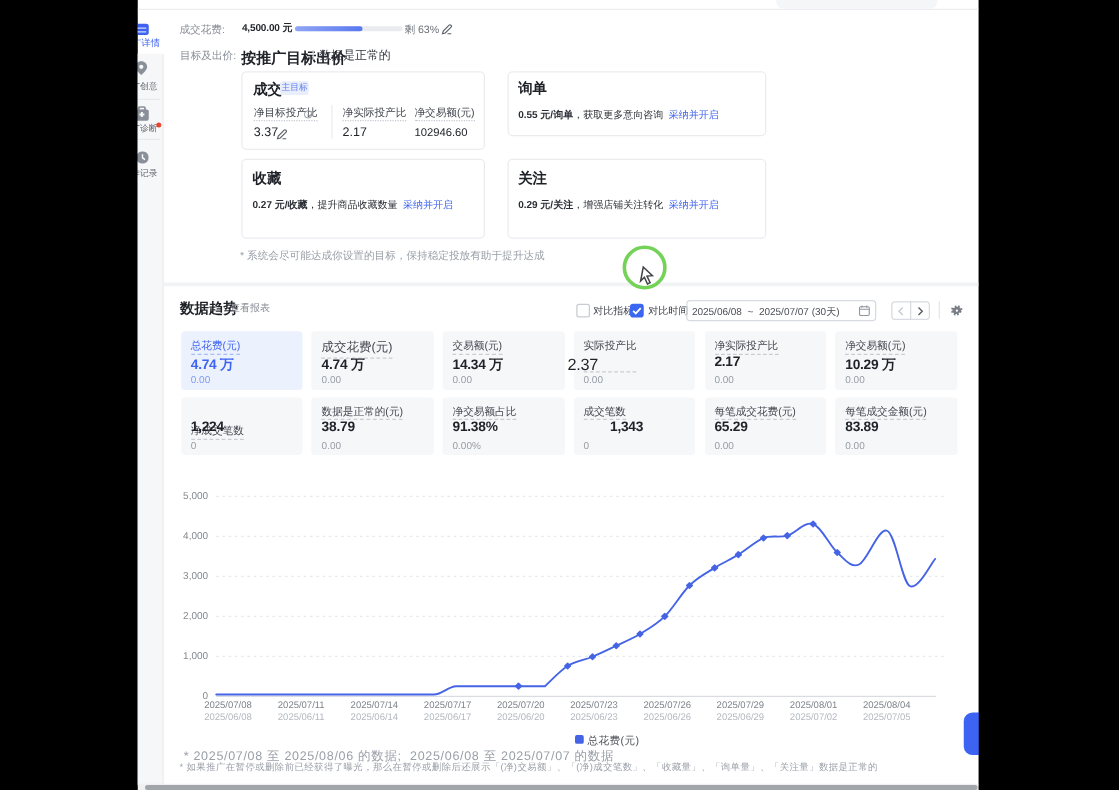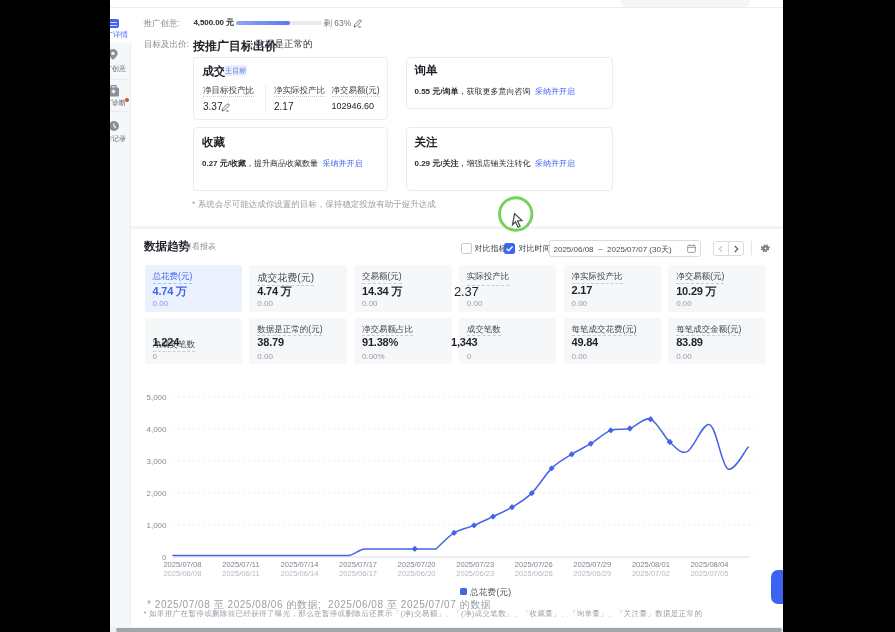--- a/index.html
+++ b/index.html
@@ -30,21 +30,21 @@
   </svg>
 <div class="abs" style="left:91px;top:97.5px;width:42px;text-align:center;font-size:7px;color:#62666e">推广诊断</div>
 <div class="abs" style="left:124.5px;top:97.5px;width:4.5px;height:4.5px;border-radius:50%;background:#e8442e"></div>
 <div class="abs" style="left:110px;top:111px;width:18px;height:1px;background:#e8e9ec"></div>
 <svg class="abs" style="left:109px;top:121px" width="10" height="10" viewBox="0 0 10 10">
     <circle cx="5" cy="5" r="5" fill="#8a9099"></circle>
     <path d="M5 2.4 V5.3 L7 6.7" stroke="#fff" stroke-width="1.1" fill="none"></path>
   </svg>
 <div class="abs" style="left:91px;top:133.5px;width:42px;text-align:center;font-size:7px;color:#62666e">操作记录</div>
 
-<div class="abs" style="left:143.5px;top:17.5px;font-size:8.5px;color:#878c95">推广创意:</div>
+<div class="abs" style="left:143.5px;top:17.5px;font-size:8.5px;color:#878c95">成交花费:</div>
 <div class="abs" style="left:193.5px;top:17px;font-size:8px;font-weight:700;color:#24272e;letter-spacing:-0.1px">4,500.00 元</div>
 <div class="abs" style="left:236px;top:21px;width:85.5px;height:3.5px;border-radius:2px;background:#e9ebee"></div>
 <div class="abs" style="left:236px;top:21px;width:54px;height:3.5px;border-radius:2px;background:linear-gradient(90deg,#8fa5f5,#5a78f0)"></div>
 <div class="abs" style="left:323.5px;top:17.5px;font-size:8.5px;color:#6d727a">剩 63%</div>
 <svg class="abs" style="left:352.5px;top:18.5px" width="9" height="9" viewBox="0 0 9 9">
     <path d="M1 8 L1.6 5.8 L6.3 1.1 A0.9 0.9 0 0 1 7.6 1.1 L7.9 1.4 A0.9 0.9 0 0 1 7.9 2.7 L3.2 7.4 Z M8 8 H5" stroke="#595e66" stroke-width="0.9" fill="none"></path>
   </svg>
 
 <div class="abs" style="left:144px;top:39px;font-size:8.5px;color:#878c95">目标及出价:</div>
 <div class="abs" style="left:193px;top:37.5px;font-size:12px;font-weight:700;color:#202329">按推广目标出价</div>
@@ -126,21 +126,21 @@
 <div class="abs" style="left:152.6px;top:299.0px;font-size:8px;color:#7f9af4">0.00</div>
 <div class="abs" style="left:249.3px;top:265.0px;width:97.7px;height:46.5px;background:#f6f7f9;border-radius:3px"></div>
 <div class="abs" style="left:257.3px;top:271.0px;font-size:10px;color:#42464e"><span style="border-bottom:1px dashed #c9cdd3;padding-bottom:1.5px">成交花费(元)</span></div>
 <div class="abs" style="left:257.3px;top:283.5px;font-size:11px;font-weight:700;color:#1f2329;letter-spacing:-0.2px">4.74 万</div>
 <div class="abs" style="left:257.3px;top:299.0px;font-size:8px;color:#979ca5">0.00</div>
 <div class="abs" style="left:354.0px;top:265.0px;width:97.7px;height:46.5px;background:#f6f7f9;border-radius:3px"></div>
 <div class="abs" style="left:362.0px;top:271.0px;font-size:8.5px;color:#42464e"><span style="border-bottom:1px dashed #c9cdd3;padding-bottom:1.5px">交易额(元)</span></div>
 <div class="abs" style="left:362.0px;top:283.5px;font-size:11px;font-weight:700;color:#1f2329;letter-spacing:-0.2px">14.34 万</div>
 <div class="abs" style="left:362.0px;top:299.0px;font-size:8px;color:#979ca5">0.00</div>
 <div class="abs" style="left:458.8px;top:265.0px;width:97.7px;height:46.5px;background:#f6f7f9;border-radius:3px"></div>
-<div class="abs" style="left:466.8px;top:271.0px;font-size:8.5px;color:#42464e"><span style="border-bottom:1px dashed #c9cdd3;padding-bottom:4px">实际投产比</span></div>
+<div class="abs" style="left:466.8px;top:271.0px;font-size:8.5px;color:#42464e"><span style="border-bottom:1px dashed #c9cdd3;padding-bottom:16px">实际投产比</span></div>
 <div class="abs" style="left:454px;top:283.5px;font-size:13px;font-weight:400;color:#1f2329;letter-spacing:-0.2px">2.37</div>
 <div class="abs" style="left:466.8px;top:299.0px;font-size:8px;color:#979ca5">0.00</div>
 <div class="abs" style="left:563.5px;top:265.0px;width:97.7px;height:46.5px;background:#f6f7f9;border-radius:3px"></div>
 <div class="abs" style="left:571.5px;top:271.0px;font-size:8.5px;color:#42464e"><span style="border-bottom:1px dashed #c9cdd3;padding-bottom:1.5px">净实际投产比</span></div>
 <div class="abs" style="left:571.5px;top:283.5px;font-size:11px;font-weight:700;color:#1f2329;letter-spacing:-0.2px">2.17</div>
 <div class="abs" style="left:571.5px;top:299.0px;font-size:8px;color:#979ca5">0.00</div>
 <div class="abs" style="left:668.2px;top:265.0px;width:97.7px;height:46.5px;background:#f6f7f9;border-radius:3px"></div>
 <div class="abs" style="left:676.2px;top:271.0px;font-size:8.5px;color:#42464e"><span style="border-bottom:1px dashed #c9cdd3;padding-bottom:1.5px">净交易额(元)</span></div>
 <div class="abs" style="left:676.2px;top:283.5px;font-size:11px;font-weight:700;color:#1f2329;letter-spacing:-0.2px">10.29 万</div>
 <div class="abs" style="left:676.2px;top:299.0px;font-size:8px;color:#979ca5">0.00</div>
@@ -151,25 +151,25 @@
 <div class="abs" style="left:249.3px;top:317.5px;width:97.7px;height:46.5px;background:#f6f7f9;border-radius:3px"></div>
 <div class="abs" style="left:257.3px;top:323.5px;font-size:8.5px;color:#42464e"><span style="border-bottom:1px dashed #c9cdd3;padding-bottom:1.5px">数据是正常的(元)</span></div>
 <div class="abs" style="left:257.3px;top:336.0px;font-size:11px;font-weight:700;color:#1f2329;letter-spacing:-0.2px">38.79</div>
 <div class="abs" style="left:257.3px;top:351.5px;font-size:8px;color:#979ca5">0.00</div>
 <div class="abs" style="left:354.0px;top:317.5px;width:97.7px;height:46.5px;background:#f6f7f9;border-radius:3px"></div>
 <div class="abs" style="left:362.0px;top:323.5px;font-size:8.5px;color:#42464e"><span style="border-bottom:1px dashed #c9cdd3;padding-bottom:1.5px">净交易额占比</span></div>
 <div class="abs" style="left:362.0px;top:336.0px;font-size:11px;font-weight:700;color:#1f2329;letter-spacing:-0.2px">91.38%</div>
 <div class="abs" style="left:362.0px;top:351.5px;font-size:8px;color:#979ca5">0.00%</div>
 <div class="abs" style="left:458.8px;top:317.5px;width:97.7px;height:46.5px;background:#f6f7f9;border-radius:3px"></div>
 <div class="abs" style="left:466.8px;top:323.5px;font-size:8.5px;color:#42464e"><span style="border-bottom:1px dashed #c9cdd3;padding-bottom:1.5px">成交笔数</span></div>
-<div class="abs" style="left:451px;top:336.0px;font-size:11px;font-weight:700;color:#1f2329;letter-spacing:-0.2px">1,343</div>
+<div class="abs" style="left:488px;top:336.0px;font-size:11px;font-weight:700;color:#1f2329;letter-spacing:-0.2px">1,343</div>
 <div class="abs" style="left:466.8px;top:351.5px;font-size:8px;color:#979ca5">0</div>
 <div class="abs" style="left:563.5px;top:317.5px;width:97.7px;height:46.5px;background:#f6f7f9;border-radius:3px"></div>
 <div class="abs" style="left:571.5px;top:323.5px;font-size:8.5px;color:#42464e"><span style="border-bottom:1px dashed #c9cdd3;padding-bottom:1.5px">每笔成交花费(元)</span></div>
-<div class="abs" style="left:571.5px;top:336.0px;font-size:11px;font-weight:700;color:#1f2329;letter-spacing:-0.2px">49.84</div>
+<div class="abs" style="left:571.5px;top:336.0px;font-size:11px;font-weight:700;color:#1f2329;letter-spacing:-0.2px">65.29</div>
 <div class="abs" style="left:571.5px;top:351.5px;font-size:8px;color:#979ca5">0.00</div>
 <div class="abs" style="left:668.2px;top:317.5px;width:97.7px;height:46.5px;background:#f6f7f9;border-radius:3px"></div>
 <div class="abs" style="left:676.2px;top:323.5px;font-size:8.5px;color:#42464e"><span style="border-bottom:1px dashed #c9cdd3;padding-bottom:1.5px">每笔成交金额(元)</span></div>
 <div class="abs" style="left:676.2px;top:336.0px;font-size:11px;font-weight:700;color:#1f2329;letter-spacing:-0.2px">83.89</div>
 <div class="abs" style="left:676.2px;top:351.5px;font-size:8px;color:#979ca5">0.00</div>
 
 <svg class="abs" style="left:130px;top:380px" width="653" height="200" viewBox="130 380 653 200">
 <line x1="173" y1="397" x2="757" y2="397" stroke="#e6e9ec" stroke-width="1" stroke-dasharray="2 3"></line>
 <line x1="173" y1="429" x2="757" y2="429" stroke="#e6e9ec" stroke-width="1" stroke-dasharray="2 3"></line>
 <line x1="173" y1="461" x2="757" y2="461" stroke="#e6e9ec" stroke-width="1" stroke-dasharray="2 3"></line>

